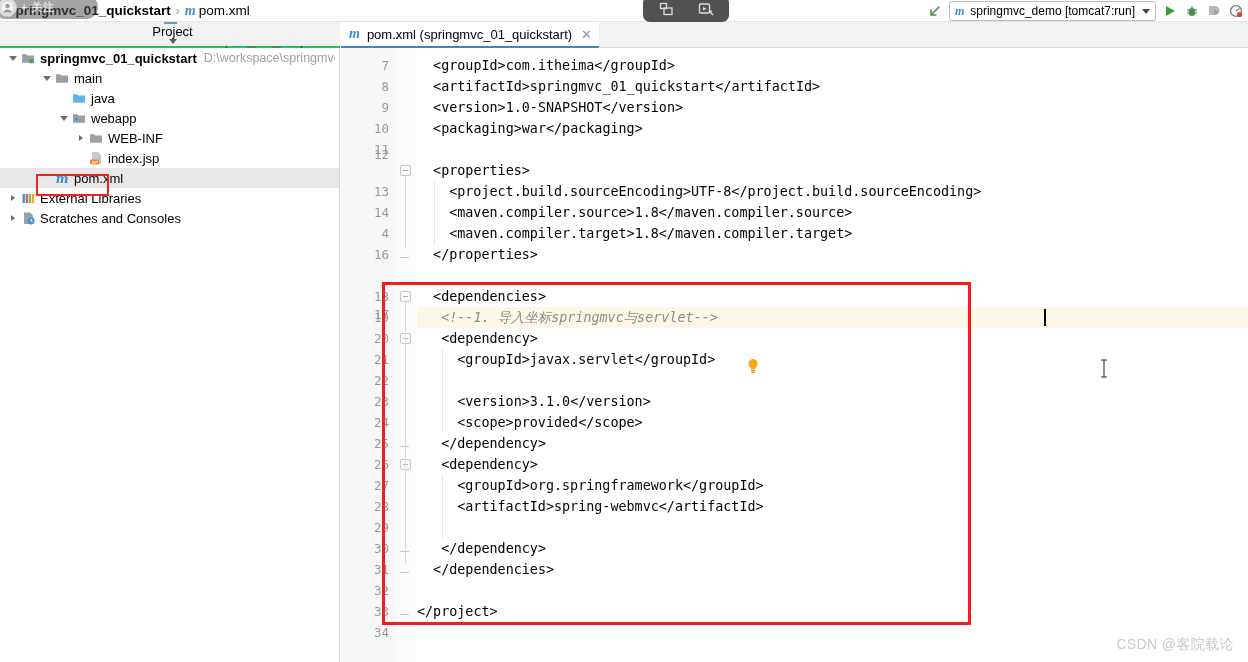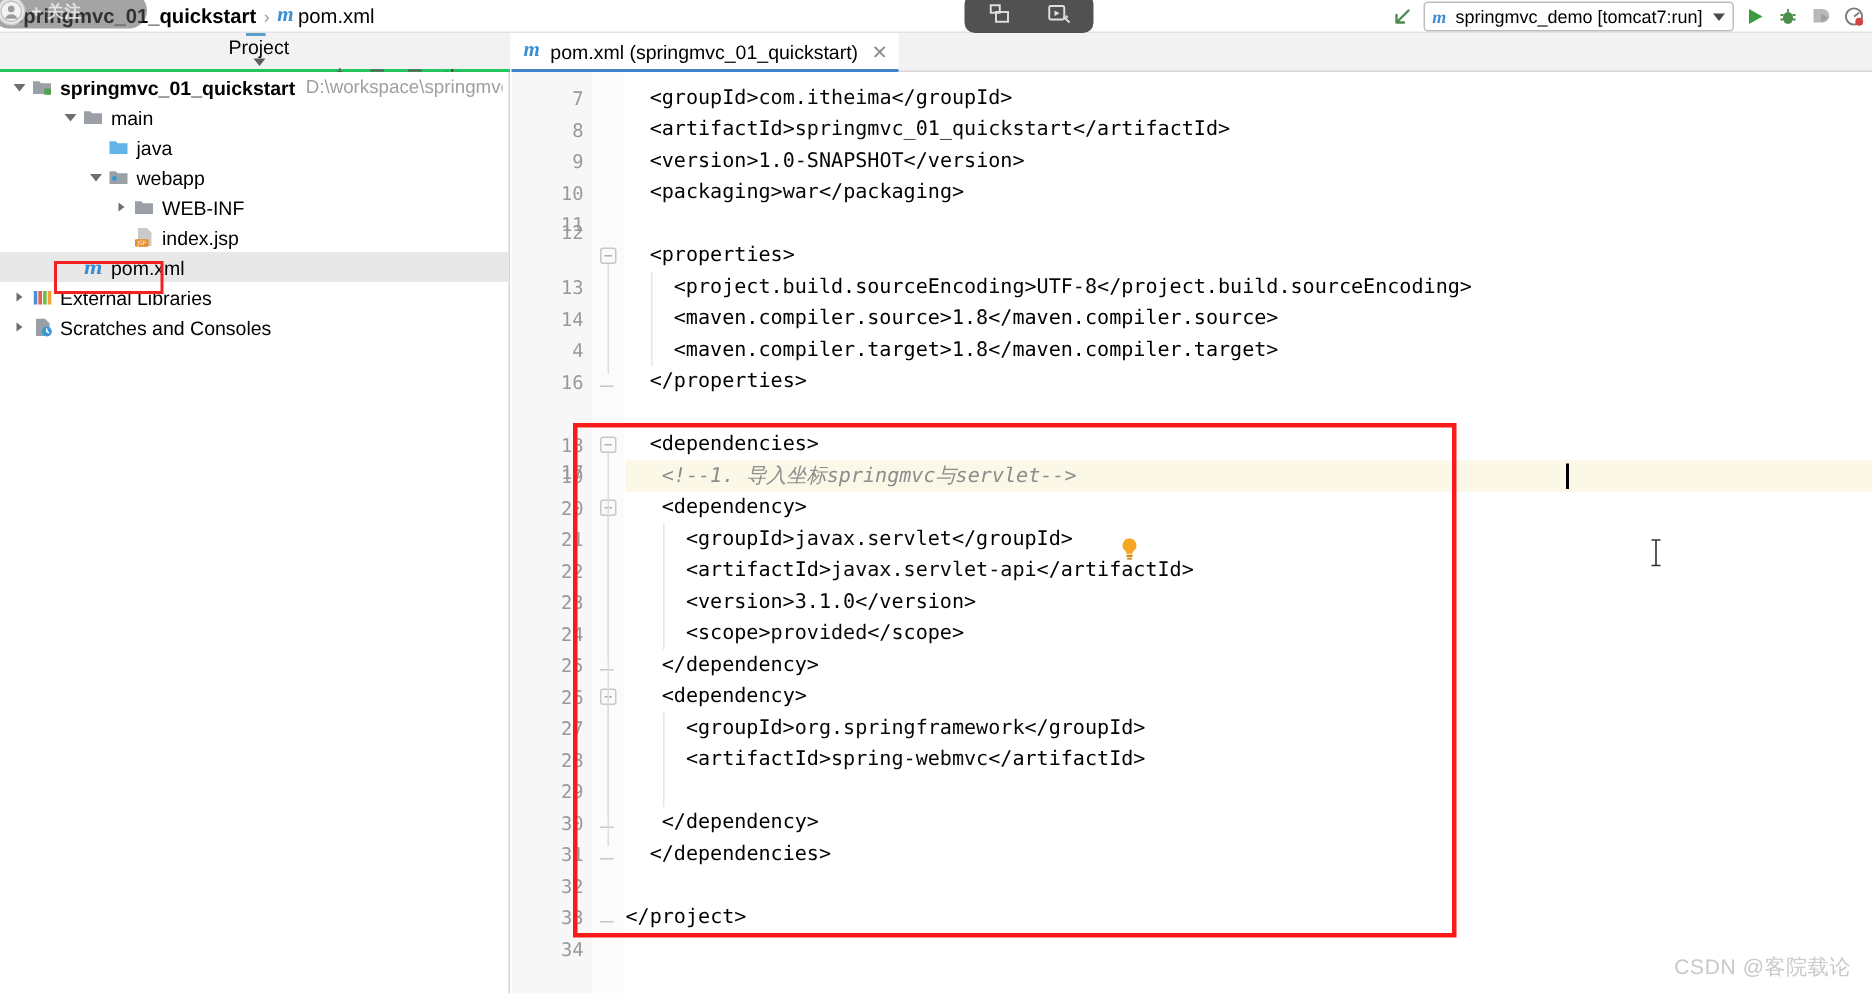--- a/index.html
+++ b/index.html
@@ -637,21 +637,20 @@
       <div class="cline" style="top: 133px; left: 108.2px;"><span class="tag">&lt;project.build.sourceEncoding&gt;</span><span class="txt">UTF-8</span><span class="tag">&lt;/project.build.sourceEncoding&gt;</span></div>
       <div class="cline" style="top: 154px; left: 108.2px;"><span class="tag">&lt;maven.compiler.source&gt;</span><span class="txt">1.8</span><span class="tag">&lt;/maven.compiler.source&gt;</span></div>
       <div class="cline" style="top: 175px; left: 108.2px;"><span class="tag">&lt;maven.compiler.target&gt;</span><span class="txt">1.8</span><span class="tag">&lt;/maven.compiler.target&gt;</span></div>
       <div class="cline" style="top: 196px; left: 92.1px;"><span class="tag">&lt;/properties&gt;</span></div>
       <div class="cline" style="top: 238px; left: 92.1px;"><span class="tag">&lt;dependencies&gt;</span></div>
       <div class="caretline" style="top: 259px;"></div>
       <div class="cline" style="top: 259px; left: 100.15px;"><span class="cmt">&lt;!--1. 导入坐标springmvc与servlet--&gt;</span></div>
       <div id="text-caret" style="top: 261px; left: 703px;"></div>
       <div class="cline" style="top: 280px; left: 100.15px;"><span class="tag">&lt;dependency&gt;</span></div>
       <div class="cline" style="top: 301px; left: 116.25px;"><span class="tag">&lt;groupId&gt;</span><span class="txt">javax.servlet</span><span class="tag">&lt;/groupId&gt;</span></div>
-      <div class="cline" style="top: 322px; left: 116.25px;"><span class="tag">&lt;artifactId&gt;</span><span class="txt">javax.servlet-api</span><span class="tag">&lt;/artifactId&gt;</span></div>
       <div class="cline" style="top: 343px; left: 116.25px;"><span class="tag">&lt;version&gt;</span><span class="txt">3.1.0</span><span class="tag">&lt;/version&gt;</span></div>
       <div class="cline" style="top: 364px; left: 116.25px;"><span class="tag">&lt;scope&gt;</span><span class="txt">provided</span><span class="tag">&lt;/scope&gt;</span></div>
       <div class="cline" style="top: 385px; left: 100.15px;"><span class="tag">&lt;/dependency&gt;</span></div>
       <div class="cline" style="top: 406px; left: 100.15px;"><span class="tag">&lt;dependency&gt;</span></div>
       <div class="cline" style="top: 427px; left: 116.25px;"><span class="tag">&lt;groupId&gt;</span><span class="txt">org.springframework</span><span class="tag">&lt;/groupId&gt;</span></div>
       <div class="cline" style="top: 448px; left: 116.25px;"><span class="tag">&lt;artifactId&gt;</span><span class="txt">spring-webmvc</span><span class="tag">&lt;/artifactId&gt;</span></div>
       <div class="cline" style="top: 490px; left: 100.15px;"><span class="tag">&lt;/dependency&gt;</span></div>
       <div class="cline" style="top: 511px; left: 92.1px;"><span class="tag">&lt;/dependencies&gt;</span></div>
       <div class="cline" style="top: 553px; left: 76px;"><span class="tag">&lt;/project&gt;</span></div>
       <div class="indentguide" style="left: 93.1px; top: 133px; height: 63px;"></div>

